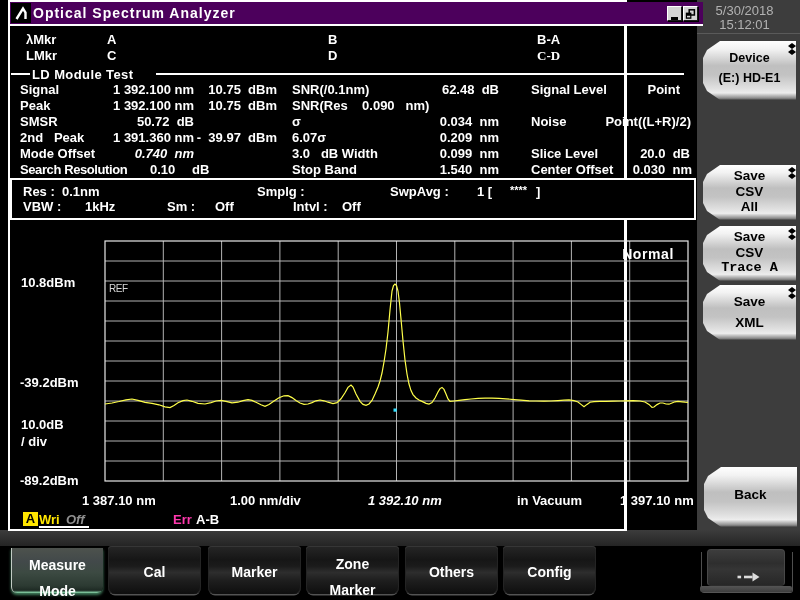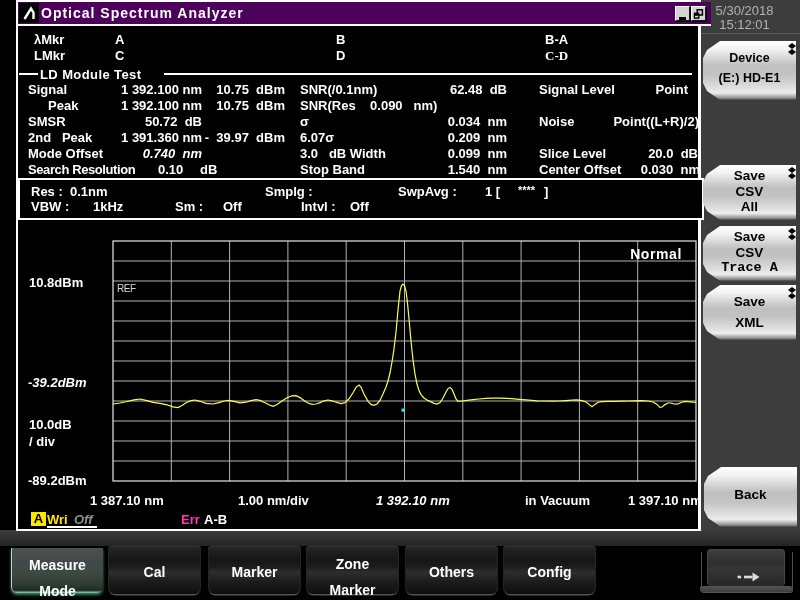--- a/index.html
+++ b/index.html
@@ -12,21 +12,21 @@
 </head>
 <body>
 
 <div class="abs" style="left:697px;top:0;width:103px;height:546px;background:#3d3d3d;"></div>
 
 <div class="abs" style="left:0;top:530px;width:800px;height:16px;background:linear-gradient(#3c3c3c,#242424);"></div>
 <div class="abs" style="left:697px;top:33px;width:103px;height:1px;background:#5a5a5a;"></div>
 
 <div class="abs" style="left:697px;top:4px;width:95px;text-align:center;color:#b2b2b2;font-size:13px;line-height:14px;">5/30/2018<br>15:12:01</div>
 
-<div class="abs" style="left:16px;top:0;width:685px;height:531px;background:#000;border:2px solid #fff;border-right-width:3px;box-sizing:border-box;padding-left:28px;">
+<div class="abs" style="left:8px;top:0;width:619px;height:531px;background:#000;border:2px solid #fff;border-right-width:3px;box-sizing:border-box;padding-left:28px;">
 
   <div class="abs" style="left:0;top:0;width:693px;height:22px;background:#4c005c;border-bottom:2px solid #fff;">
     <div class="abs" style="left:1px;top:1px;width:20px;height:20px;background:#000;">
       <svg width="20" height="20" viewBox="0 0 20 20">
         <path d="M5.5,16 L12,5.5 L14.5,9.5 L14.5,16" fill="none" stroke="#fff" stroke-width="2.4"></path>
       </svg>
     </div>
     <div class="abs" style="left:23px;top:3px;color:#fff;font-weight:bold;font-size:14px;letter-spacing:1px;">Optical Spectrum Analyzer</div>
 
     <div class="abs" style="left:657px;top:4px;width:13px;height:13px;background:#d4d4d4;border:1px solid;border-color:#fff #1a1a1a #1a1a1a #fff;box-shadow:1px 1px 0 #000;">
@@ -55,21 +55,21 @@
   <div class="abs" style="left:146px;top:71px;width:528px;height:2px;background:#fff;"></div>
 
   <div class="t" style="left:10px;top:81px;">Signal</div>
   <div class="t r" style="left:0;top:81px;width:184px;">1 392.100 nm</div>
   <div class="t r" style="left:0;top:81px;width:267px;">10.75  dBm</div>
   <div class="t" style="left:282px;top:81px;">SNR(/0.1nm)</div>
   <div class="t r" style="left:0;top:81px;width:489px;">62.48  dB</div>
   <div class="t" style="left:521px;top:81px;">Signal Level</div>
   <div class="t r" style="left:0;top:81px;width:670px;">Point</div>
 
-  <div class="t" style="left:10px;top:97px;margin-left:20px;">Peak</div>
+  <div class="t" style="left:10px;top:97px;">Peak</div>
   <div class="t r" style="left:0;top:97px;width:184px;">1 392.100 nm</div>
   <div class="t r" style="left:0;top:97px;width:267px;">10.75  dBm</div>
   <div class="t" style="left:282px;top:97px;">SNR(Res    0.090   nm)</div>
 
   <div class="t" style="left:10px;top:113px;">SMSR</div>
   <div class="t r" style="left:0;top:113px;width:184px;">50.72  dB</div>
   <div class="t" style="left:282px;top:113px;">σ</div>
   <div class="t r" style="left:0;top:113px;width:489px;">0.034  nm</div>
   <div class="t" style="left:521px;top:113px;">Noise</div>
   <div class="t r" style="left:0;top:113px;width:681px;">Point((L+R)/2)</div>
@@ -135,21 +135,21 @@
       <line x1="97" y1="233" x2="680" y2="233"></line>
     </g>
     <rect x="97" y="13" width="583" height="240" fill="none" stroke="#e8e8e8" stroke-width="1.2"></rect>
     <polyline fill="none" stroke="#ffff4a" stroke-width="1.2" points="97,176 104,175 111,173.5 118,171.8 124,171 130,172.3 137,174.3 144,175.3 151,176.8 157,178.8 162,179.6 166,177.5 170,174.8 175,172.6 179,172 184,173.3 190,175.3 197,176 203,174.6 208,173 213,172.4 218,173.3 224,174.8 230,174.2 235,172.6 240,171.6 244,172.4 249,174.8 253,176.8 257,178.4 261,176.6 266,173 271,169.8 276,167.8 280,167.6 284,169.6 288,172.6 292,175 296,176.4 300,176 304,174.6 308,172.8 312,172 316,172.8 320,174.2 325,175.6 329,174.6 333,170.8 337,164.8 340,159.4 343,157 345,159 348,166 352,173.4 355,176.4 358,177.4 361,176 364,172.4 367,166 370,159 372,153 374,145 376,134 378,121 380,104 382,82 384,63 385.5,57.5 387,56 388.5,57.5 390,63 391.5,75 393,91 395,113 397,132 399,146 401,156 403,162.6 405,166.6 408,170 411,172 414,173.4 418,175.4 421,176 424,174.6 427,170 430,164 432,160.6 434,159.4 436,161.4 438,166 440,171 442,173.4 446,173 451,172.4 457,171.6 463,171 470,170.4 477,170.2 484,170.2 491,170.4 498,170.8 506,171.6 513,172.2 521,172.8 528,173 536,173.2 543,173 550,172.6 556,172.2 561,171.8 566,172.6 570,174 573,176.4 576,178.8 579,176.4 582,174.2 586,173.6 592,173.4 598,173.4 605,173.2 612,173 618,172.8 625,172.6 632,173 637,174 641,176.4 644,179.4 646,179 649,176.6 652,175 655,175 658,176 661,176.2 664,175 667,173.8 670,173.4 674,173.8 677,174.2 680,174.4"></polyline>
     <rect x="385.5" y="180.5" width="3.2" height="3.2" fill="#35e0ff"></rect>
     <text x="101" y="64" fill="#d8d8d8" font-size="10" letter-spacing="-0.5" font-family="Liberation Sans">REF</text>
   </svg>
 
   <div class="t" style="left:0;top:246px;width:664px;text-align:right;font-size:14px;letter-spacing:0.6px;">Normal</div>
   <div class="t" style="left:11px;top:274px;">10.8dBm</div>
-  <div class="t" style="left:10px;top:374px;font-style:italic;">-39.2dBm</div>
+  <div class="t" style="left:10px;top:374px;">-39.2dBm</div>
   <div class="t" style="left:11px;top:416px;">10.0dB</div>
   <div class="t" style="left:11px;top:433px;">/ div</div>
   <div class="t" style="left:10px;top:472px;">-89.2dBm</div>
 
   <div class="t" style="left:72px;top:492px;">1 387.10 nm</div>
   <div class="t" style="left:220px;top:492px;">1.00 nm/div</div>
   <div class="t" style="left:358px;top:492px;font-style:italic;">1 392.10 nm</div>
   <div class="t" style="left:507px;top:492px;">in Vacuum</div>
   <div class="t" style="left:610px;top:492px;">1 397.10 nm</div>
 

